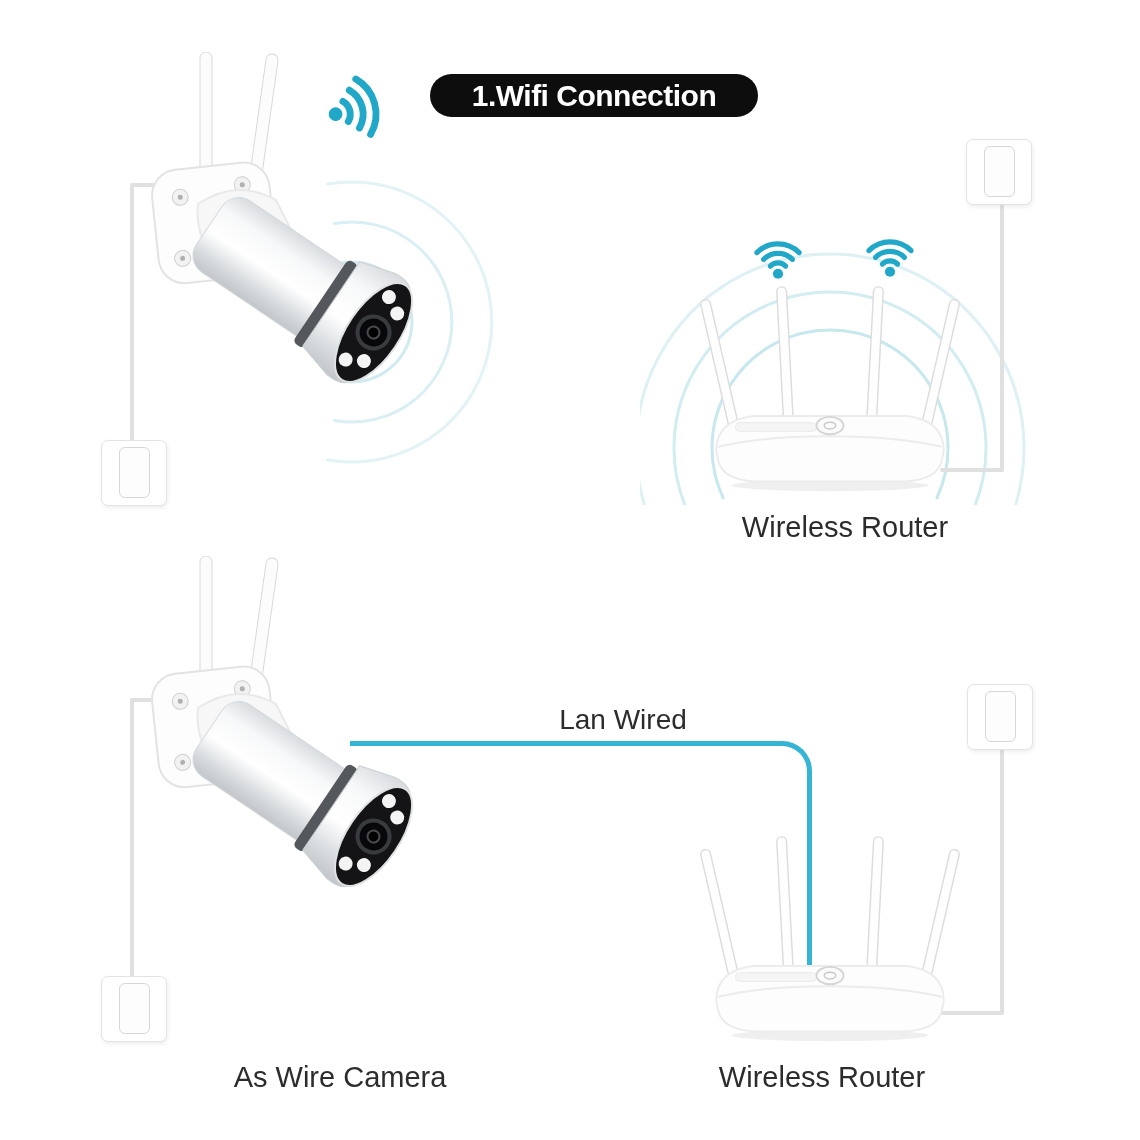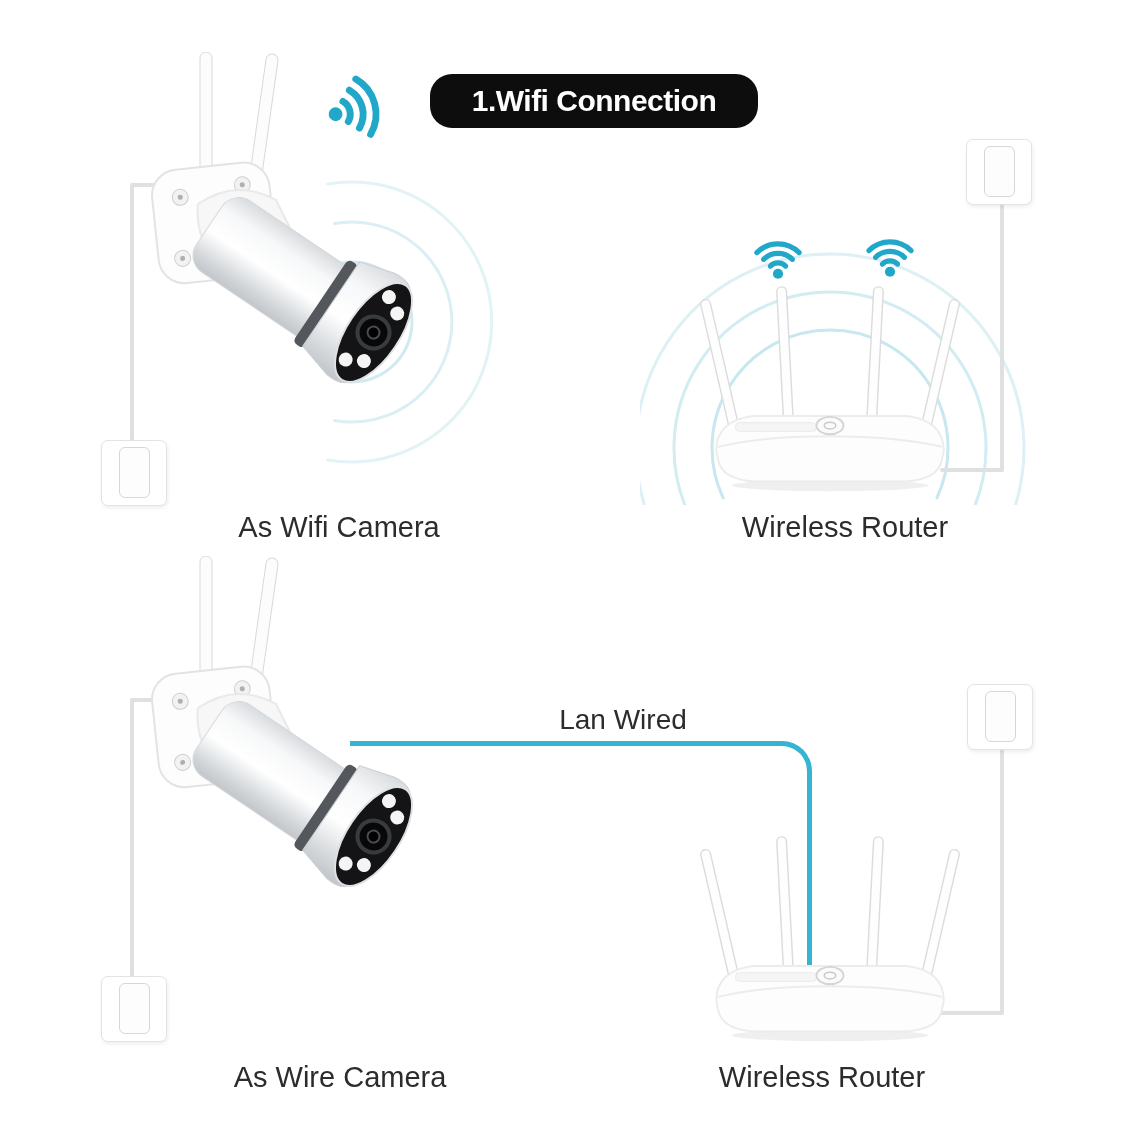--- a/index.html
+++ b/index.html
@@ -13,21 +13,21 @@
   }
   *{margin:0;padding:0;box-sizing:border-box;}
   body{
     width:1140px;height:1140px;background:#ffffff;
     font-family:"Liberation Sans", sans-serif;
     position:relative;overflow:hidden;
   }
   .canvas{position:absolute;left:0;top:0;width:1140px;height:1140px;}
   .abs{position:absolute;}
   .banner{
-    position:absolute;height:54px;border-radius:22px;
+    position:absolute;height:43px;border-radius:22px;
     background:var(--banner-bg);color:var(--banner-text);
     display:flex;align-items:center;justify-content:center;
     font-size:30px;font-weight:700;letter-spacing:-0.5px;
   }
   .device-label{
     position:absolute;transform:translateX(-50%);
     color:var(--label-color);font-size:29px;font-weight:400;white-space:nowrap;
   }
   .cable-label{
     position:absolute;transform:translateX(-50%);
@@ -167,21 +167,20 @@
     <use href="#router-sym"></use>
   </svg>
 
   <svg class="abs wifi-icon" style="left:744px;top:222px" width="68" height="60">
     <use href="#wifi-sym"></use>
   </svg>
   <svg class="abs wifi-icon" style="left:856px;top:220px" width="68" height="60">
     <use href="#wifi-sym"></use>
   </svg>
 
-  <div class="device-label" style="left:339px;top:511px">As Wifi Camera</div>
   <div class="device-label" style="left:845px;top:511px">Wireless Router</div>
 
 
   <div class="cable-h" style="left:130px;top:698px;width:48px"></div>
   <div class="cable-v" style="left:130px;top:700px;height:278px"></div>
 
   <div class="cable-v" style="left:1000px;top:749px;height:266px"></div>
   <div class="cable-h" style="left:912px;top:1011px;width:91px"></div>
 
   <div class="lan-cable"></div>

